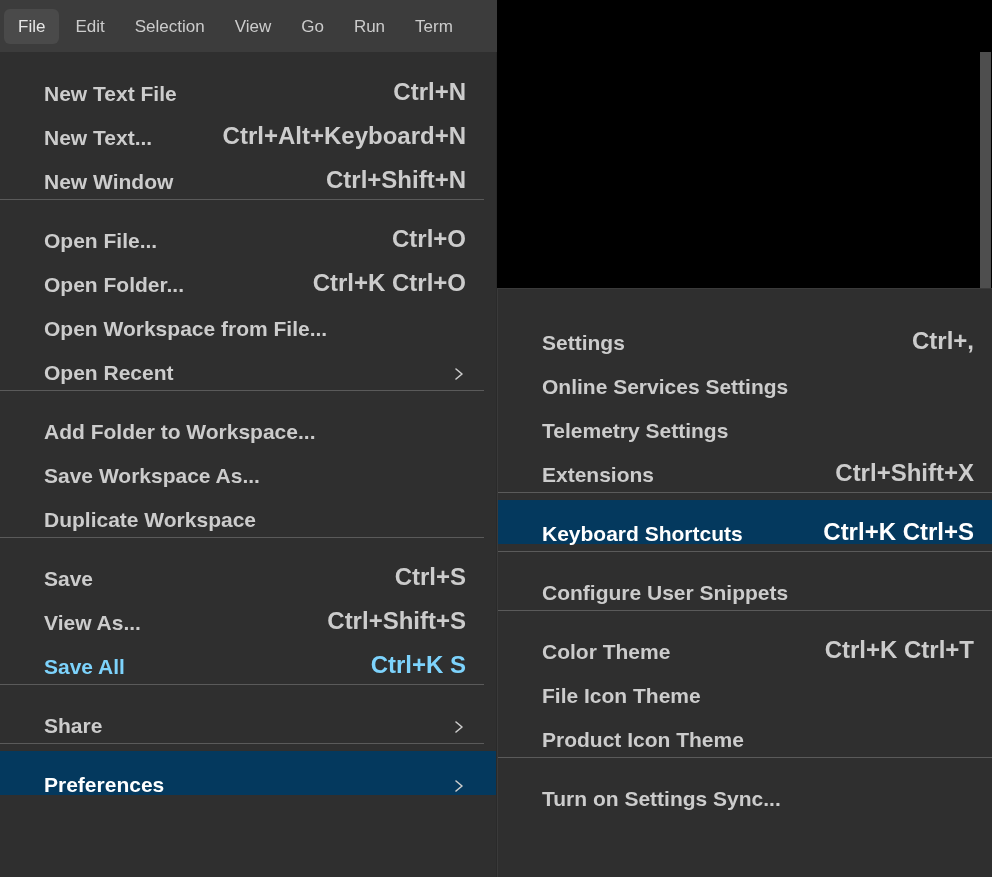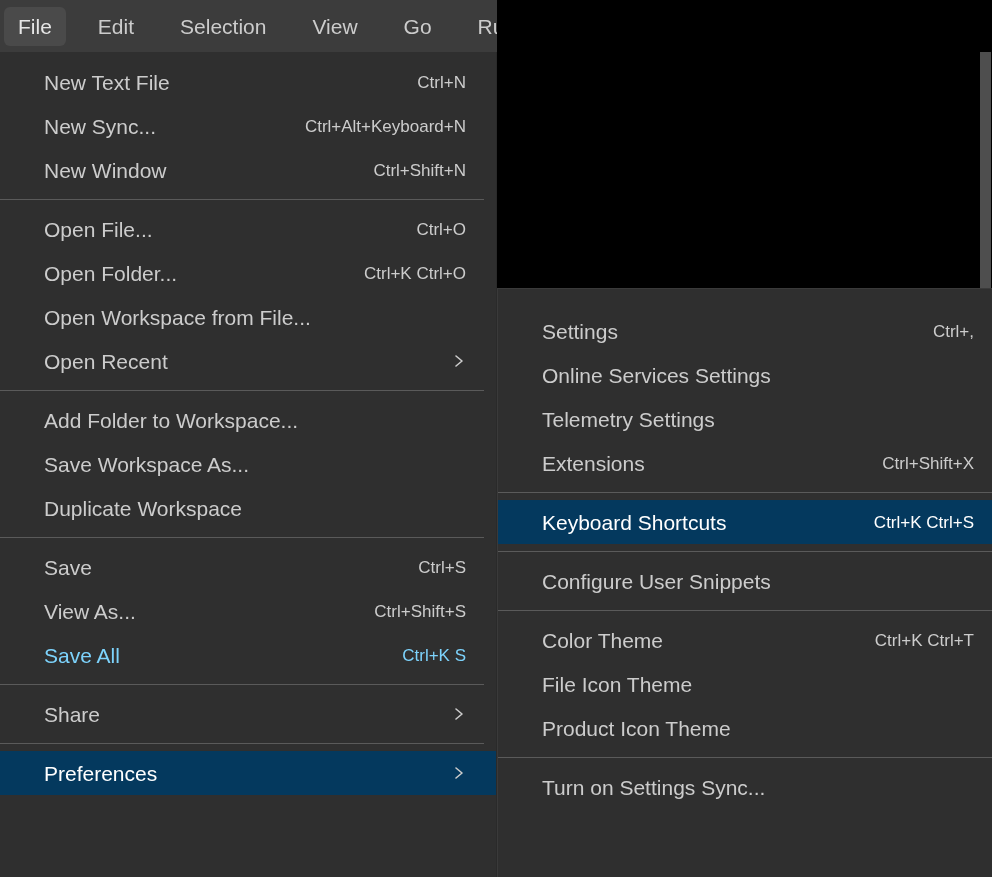--- a/index.html
+++ b/index.html
@@ -30,25 +30,25 @@
     background: #3c3c3c;
     display: flex;
     align-items: center;
     padding-left: 4px;
     box-sizing: border-box;
     overflow: hidden;
     white-space: nowrap;
   }
   .menubar-item {
     color: #cccccc;
-    font-size: 21px;
+    font-size: 17px;
     line-height: 1;
     padding: 9px 14px;
     border-radius: 6px;
-    margin-right: 18px;
+    margin-right: 2px;
   }
   .menubar-item.active {
     background: #4a4a4a;
     color: #e6e6e6;
   }
 
   
   .menu-panel {
     position: absolute;
     background: #2f2f2f;
@@ -80,36 +80,37 @@
     top: 52px;
     width: 11px;
     height: 825px;
     background: #4e4e4e;
   }
 
   
   .menu-row {
     position: relative;
     display: flex;
-    align-items: center;
+    align-items: flex-end;
     height: 44px;
     padding: 0 18px 0 44px;
     box-sizing: border-box;
     color: #cccccc;
     font-size: 21px;
     line-height: 1;
     white-space: nowrap;
+    font-weight: bold;
   }
   #file-menu .menu-row { padding-right: 30px; }
   .menu-row .label { flex: 0 0 auto; }
   .menu-row .spacer { flex: 1 1 auto; }
   .menu-row .keybinding {
     flex: 0 0 auto;
     color: #cccccc;
-    font-size: 17px;
+    font-size: 24px;
   }
   .menu-row.disabled .label,
   .menu-row.disabled .keybinding {
     color: #7dd3fc;
   }
   .menu-row.selected {
     background: #04395e;
   }
   .menu-row.selected .label,
   .menu-row.selected .keybinding {
@@ -144,21 +145,21 @@
       <div class="menubar-item">Term</div>
     </div>
 
   <div id="file-menu" class="menu-panel">
       <div class="menu-row">
         <span class="label">New Text File</span>
         <span class="spacer"></span>
         <span class="keybinding">Ctrl+N</span>
       </div>
       <div class="menu-row">
-        <span class="label">New Sync...</span>
+        <span class="label">New Text...</span>
         <span class="spacer"></span>
         <span class="keybinding">Ctrl+Alt+Keyboard+N</span>
       </div>
       <div class="menu-row">
         <span class="label">New Window</span>
         <span class="spacer"></span>
         <span class="keybinding">Ctrl+Shift+N</span>
       </div>
       <div class="separator"></div>
       <div class="menu-row">

